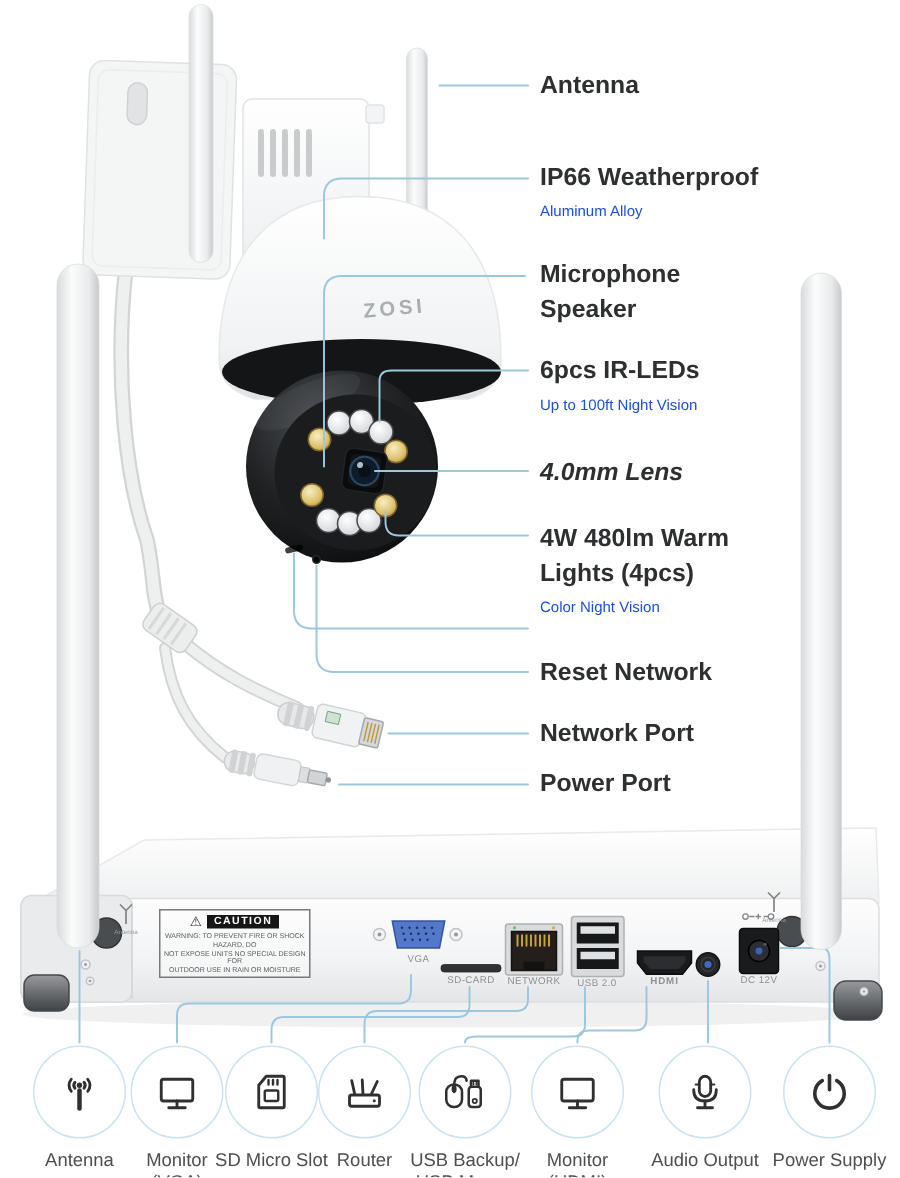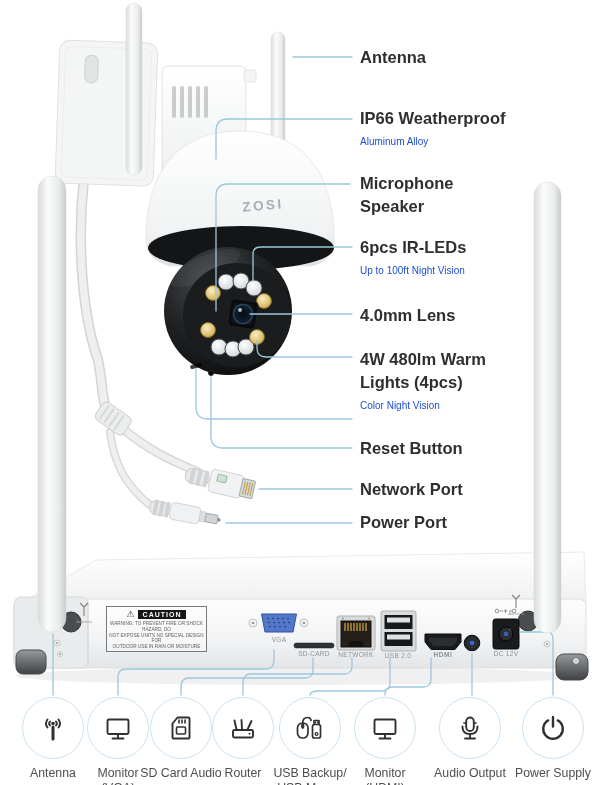--- a/index.html
+++ b/index.html
@@ -347,30 +347,30 @@
     <div class="s">Aluminum Alloy</div>
   </div>
   <div class="callout" style="top:172px;">
     <div class="t">Microphone
 Speaker</div>
   </div>
   <div class="callout" style="top:236px;">
     <div class="t">6pcs IR-LEDs</div>
     <div class="s">Up to 100ft Night Vision</div>
   </div>
-  <div class="callout" style="top:304px;">
+  <div class="callout" style="top:304px;font-style:italic;">
     <div class="t">4.0mm Lens</div>
   </div>
   <div class="callout" style="top:348px;">
     <div class="t">4W 480lm Warm
 Lights (4pcs)</div>
     <div class="s">Color Night Vision</div>
   </div>
   <div class="callout" style="top:437px;">
-    <div class="t">Reset Button</div>
+    <div class="t">Reset Network</div>
   </div>
   <div class="callout" style="top:511px;">
     <div class="t">Power Port</div>
   </div>
   <div class="callout" style="top:478px;">
     <div class="t">Network Port</div>
   </div>
 
   <div class="leg" style="left:8px;">
     <div class="circ">
@@ -396,21 +396,21 @@
   </div>
 
   <div class="leg" style="left:136px;">
     <div class="circ">
       <svg width="34" height="34" viewBox="0 0 34 34" fill="none" stroke="#303030" stroke-width="1.9" stroke-linecap="round" stroke-linejoin="round">
         <path d="M13.5 6.5 H24.5 Q25.5 6.5 25.5 7.5 V26.5 Q25.5 27.5 24.5 27.5 H9.5 Q8.5 27.5 8.5 26.5 V12.5 Z"></path>
         <path d="M15 9 V12 M18 9 V12 M21 9 V12" stroke-width="1.6"></path>
         <rect x="12.5" y="16" width="9" height="7" rx="1" stroke-width="1.6"></rect>
       </svg>
     </div>
-    <div class="lbl">SD Card Audio</div>
+    <div class="lbl">SD Micro Slot</div>
   </div>
 
   <div class="leg" style="left:198px;">
     <div class="circ">
       <svg width="34" height="34" viewBox="0 0 34 34" fill="none" stroke="#303030" stroke-width="1.9" stroke-linecap="round" stroke-linejoin="round">
         <rect x="7" y="19" width="20" height="7.5" rx="1.5"></rect>
         <path d="M10.5 18.5 L8.5 9.5 M16 18.5 L15.5 9 M21.5 18.5 L25.5 10"></path>
         <circle cx="23.5" cy="22.8" r="1" fill="#303030" stroke="none"></circle>
       </svg>
     </div>

